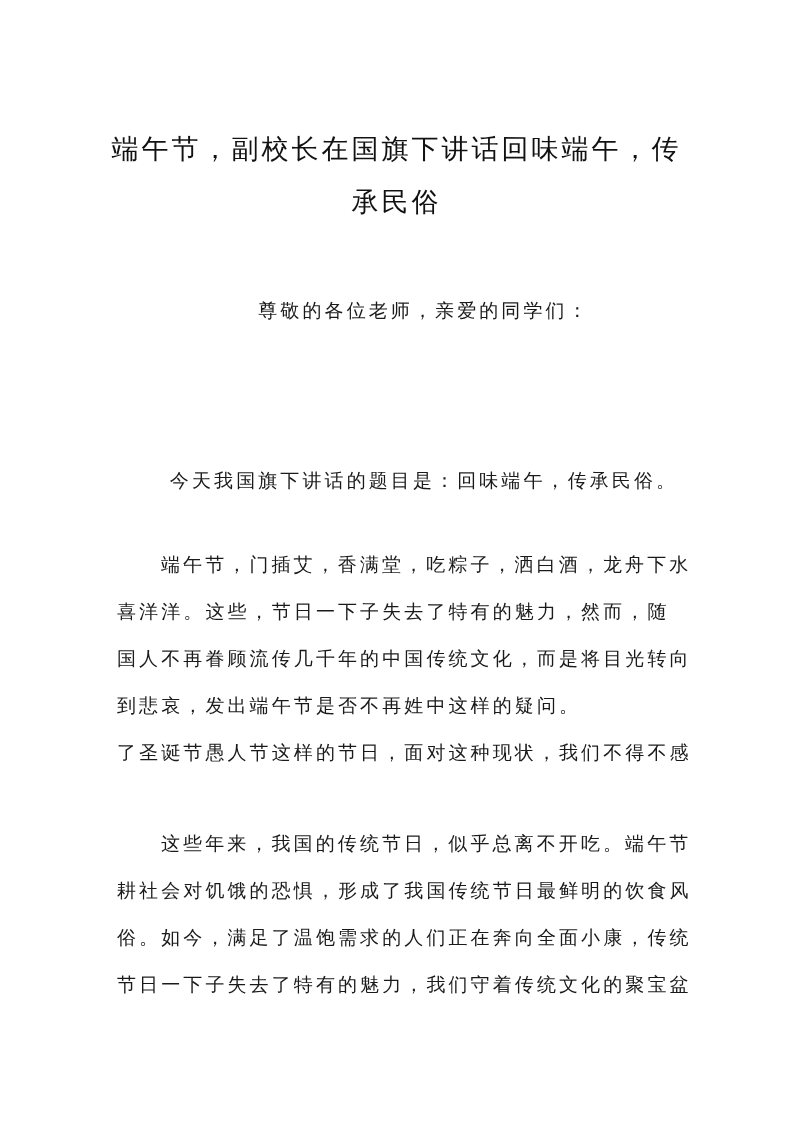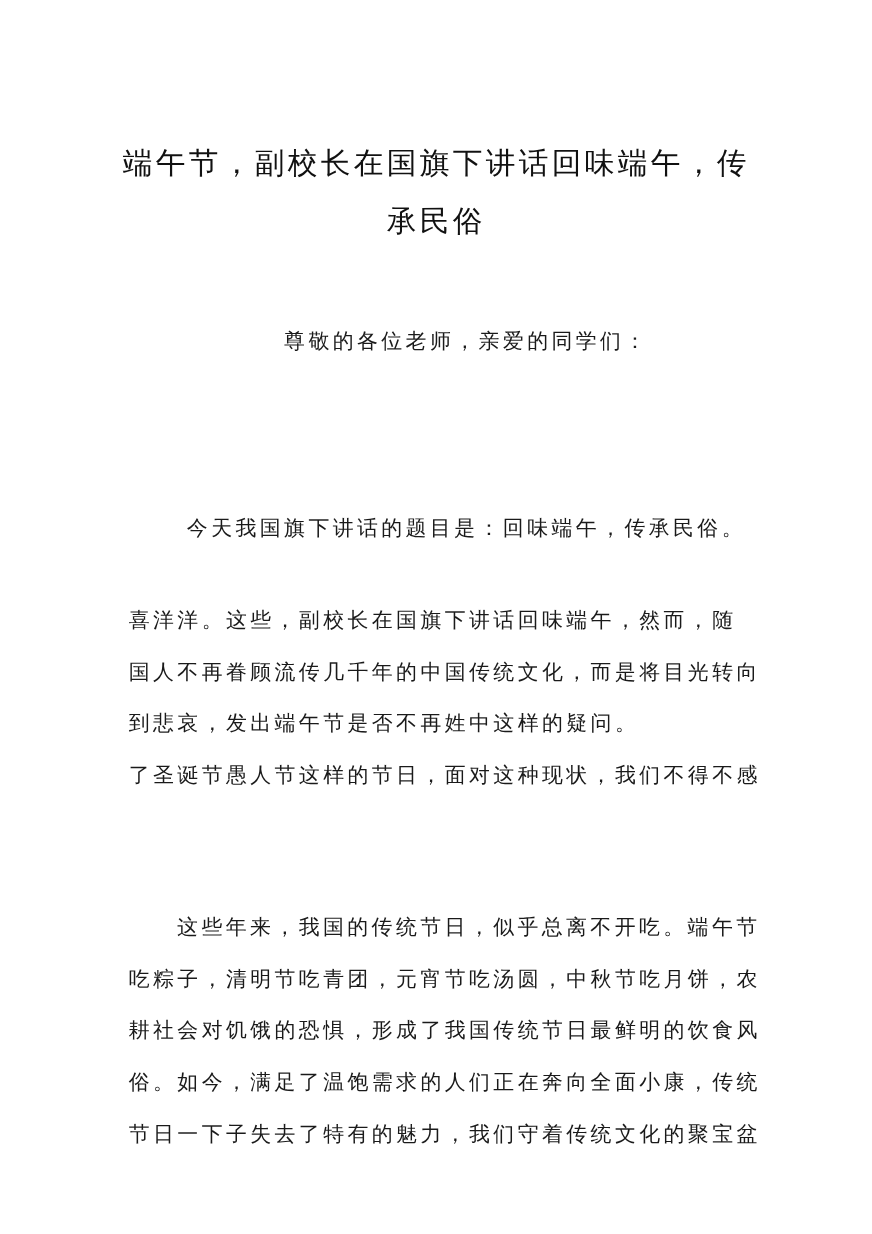--- a/index.html
+++ b/index.html
@@ -67,27 +67,27 @@
   <p class="para p-greeting">
     <span class="line indent">尊敬的各位老师，亲爱的同学们：</span>
   </p>
 
 
   <p class="para p-topic">
     <span class="line indent">今天我国旗下讲话的题目是：回味端午，传承民俗。</span>
   </p>
 
   <p class="para p-p1">
-    <span class="line">喜洋洋。这些，副校长在国旗下讲话回味端午，然而，随</span>
+    <span class="line indent">端午节，门插艾，香满堂，吃粽子，洒白酒，龙舟下水</span>
+    <span class="line">喜洋洋。这些，节日一下子失去了特有的魅力，然而，随</span>
     <span class="line">国人不再眷顾流传几千年的中国传统文化，而是将目光转向</span>
     <span class="line">到悲哀，发出端午节是否不再姓中这样的疑问。</span>
     <span class="line">了圣诞节愚人节这样的节日，面对这种现状，我们不得不感</span>
   </p>
 
   <p class="para p-p2">
     <span class="line indent">这些年来，我国的传统节日，似乎总离不开吃。端午节</span>
-    <span class="line">吃粽子，清明节吃青团，元宵节吃汤圆，中秋节吃月饼，农</span>
     <span class="line">耕社会对饥饿的恐惧，形成了我国传统节日最鲜明的饮食风</span>
     <span class="line">俗。如今，满足了温饱需求的人们正在奔向全面小康，传统</span>
     <span class="line">节日一下子失去了特有的魅力，我们守着传统文化的聚宝盆</span>
   </p>
 
 </div>
 
 </body></html>

